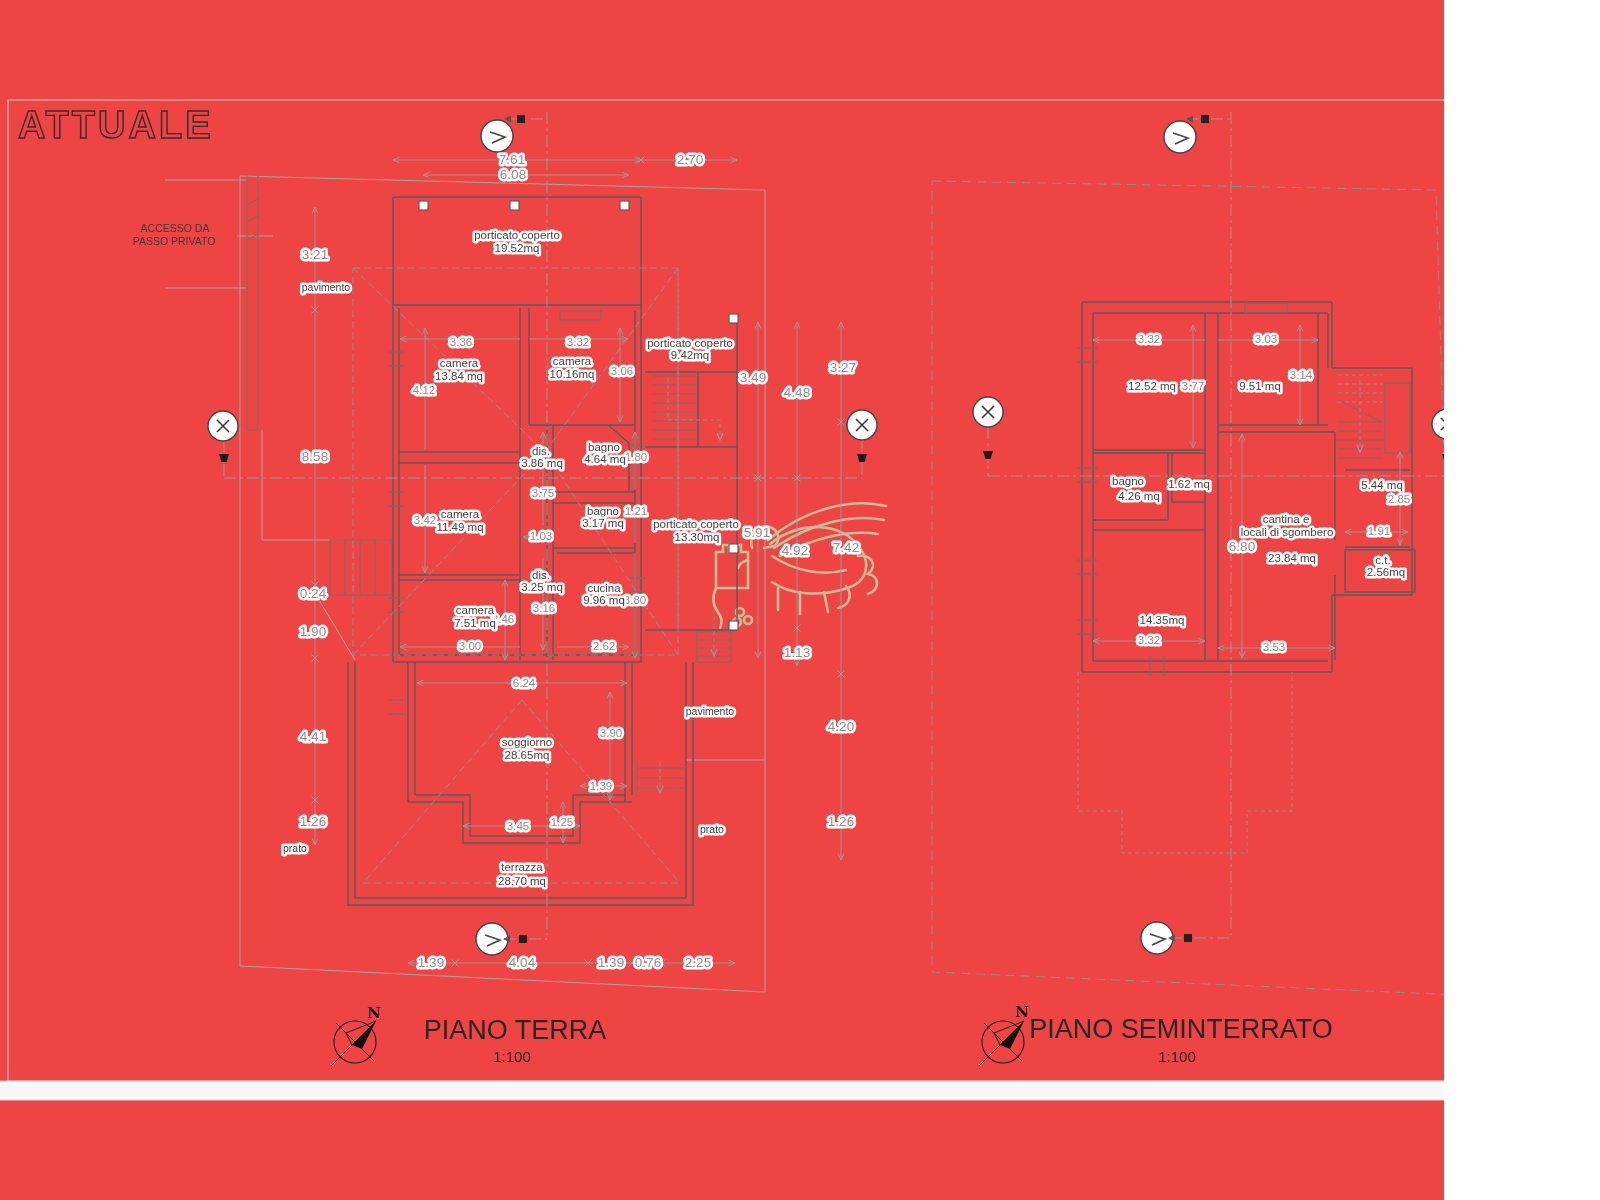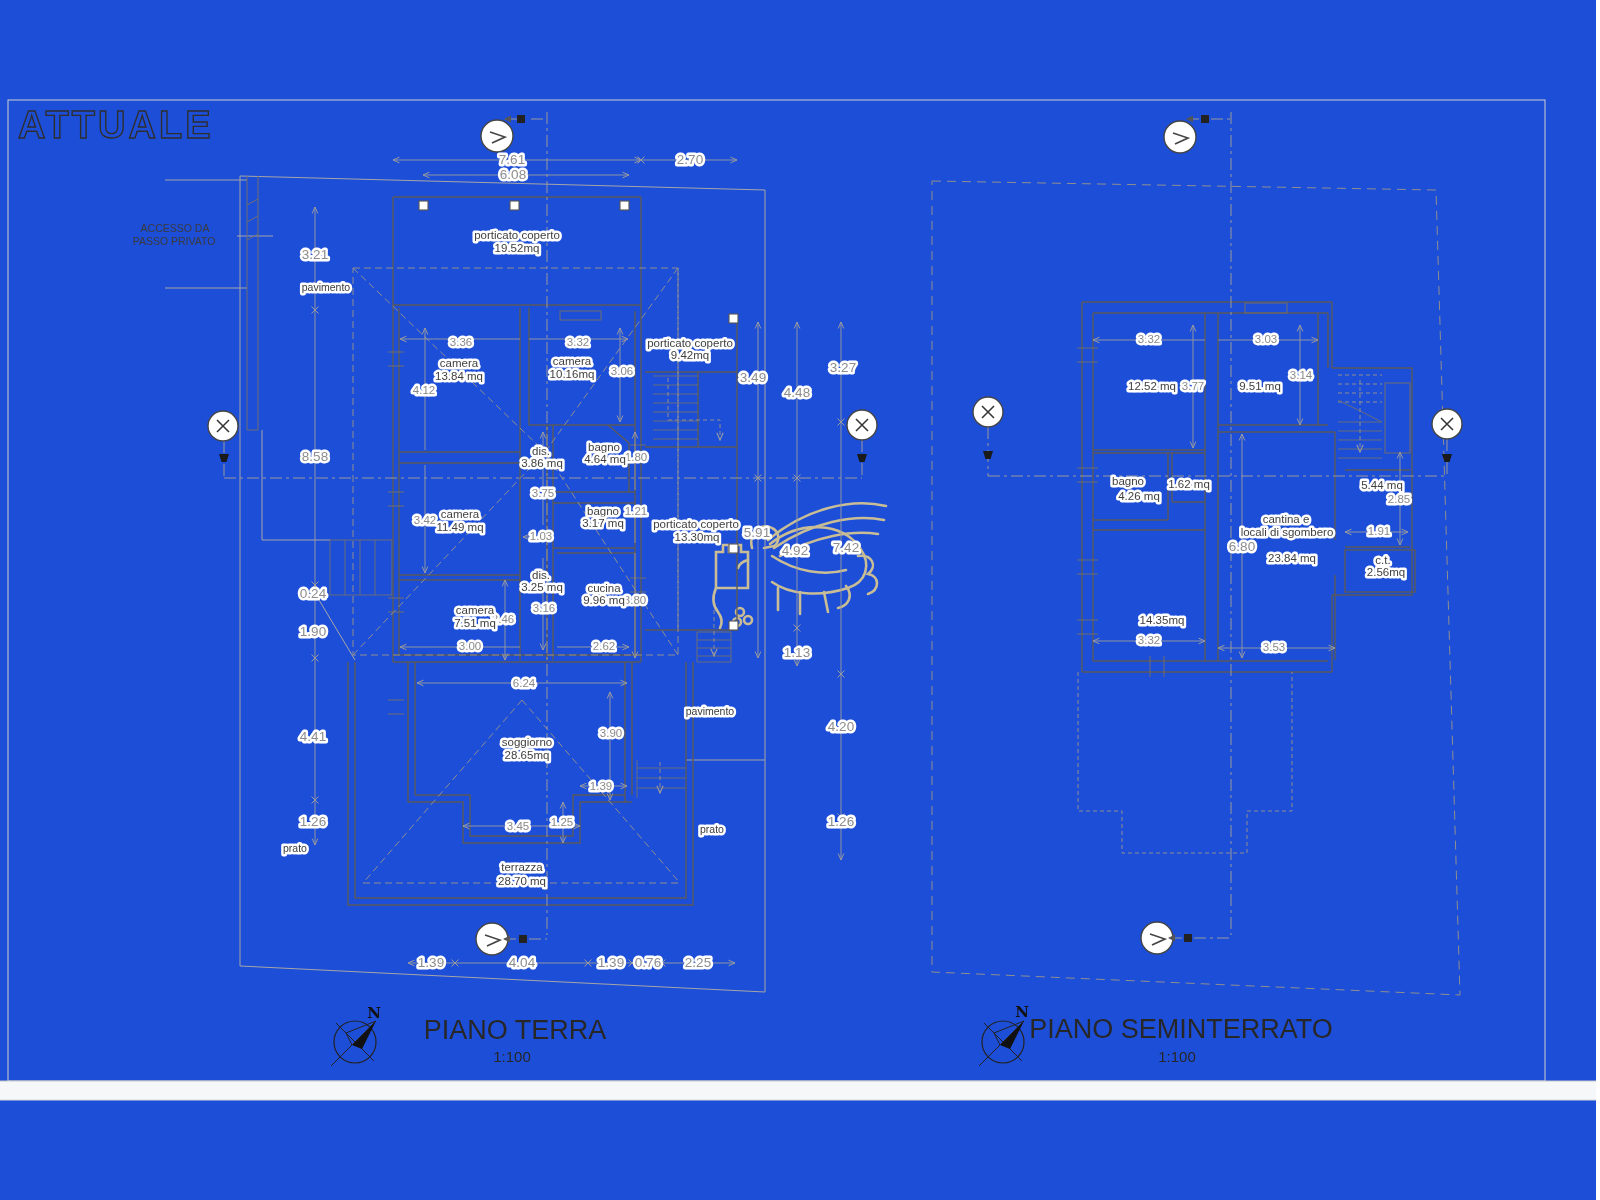--- a/index.html
+++ b/index.html
@@ -1,16 +1,16 @@
 <!DOCTYPE html>
 <html><head>
 <meta charset="utf-8">
 <style>
   html,body { margin:0; padding:0; background:#fff; }
-  #stage { position:relative; width:1596px; height:1200px; background:#1d4ed8; overflow:hidden; }
+  #stage { position:relative; width:1444px; height:1200px; background:#ef4444; overflow:hidden; }
   svg { display:block; font-family:"Liberation Sans", sans-serif; }
   text { text-anchor:middle; dominant-baseline:middle; }
   .t-big   { font-size:38px; font-weight:bold; letter-spacing:3px; fill:none; stroke:#2e2e2e; stroke-width:1.4px; text-anchor:start; }
   .t-title { font-size:27px; fill:#272727; }
   .t-scale { font-size:15px; fill:#272727; }
   .t-dim   { font-size:13.5px; fill:#8d8d8d; }
   .t-dimS  { font-size:11.5px; fill:#8a8a8a; }
   .t-room  { font-size:11.5px; fill:#3f3f3f; }
   .t-site  { font-size:10.5px; fill:#3a3a3a; }
   .t-n     { font-size:15px; font-weight:bold; fill:#111; font-family:"DejaVu Serif", serif; }

